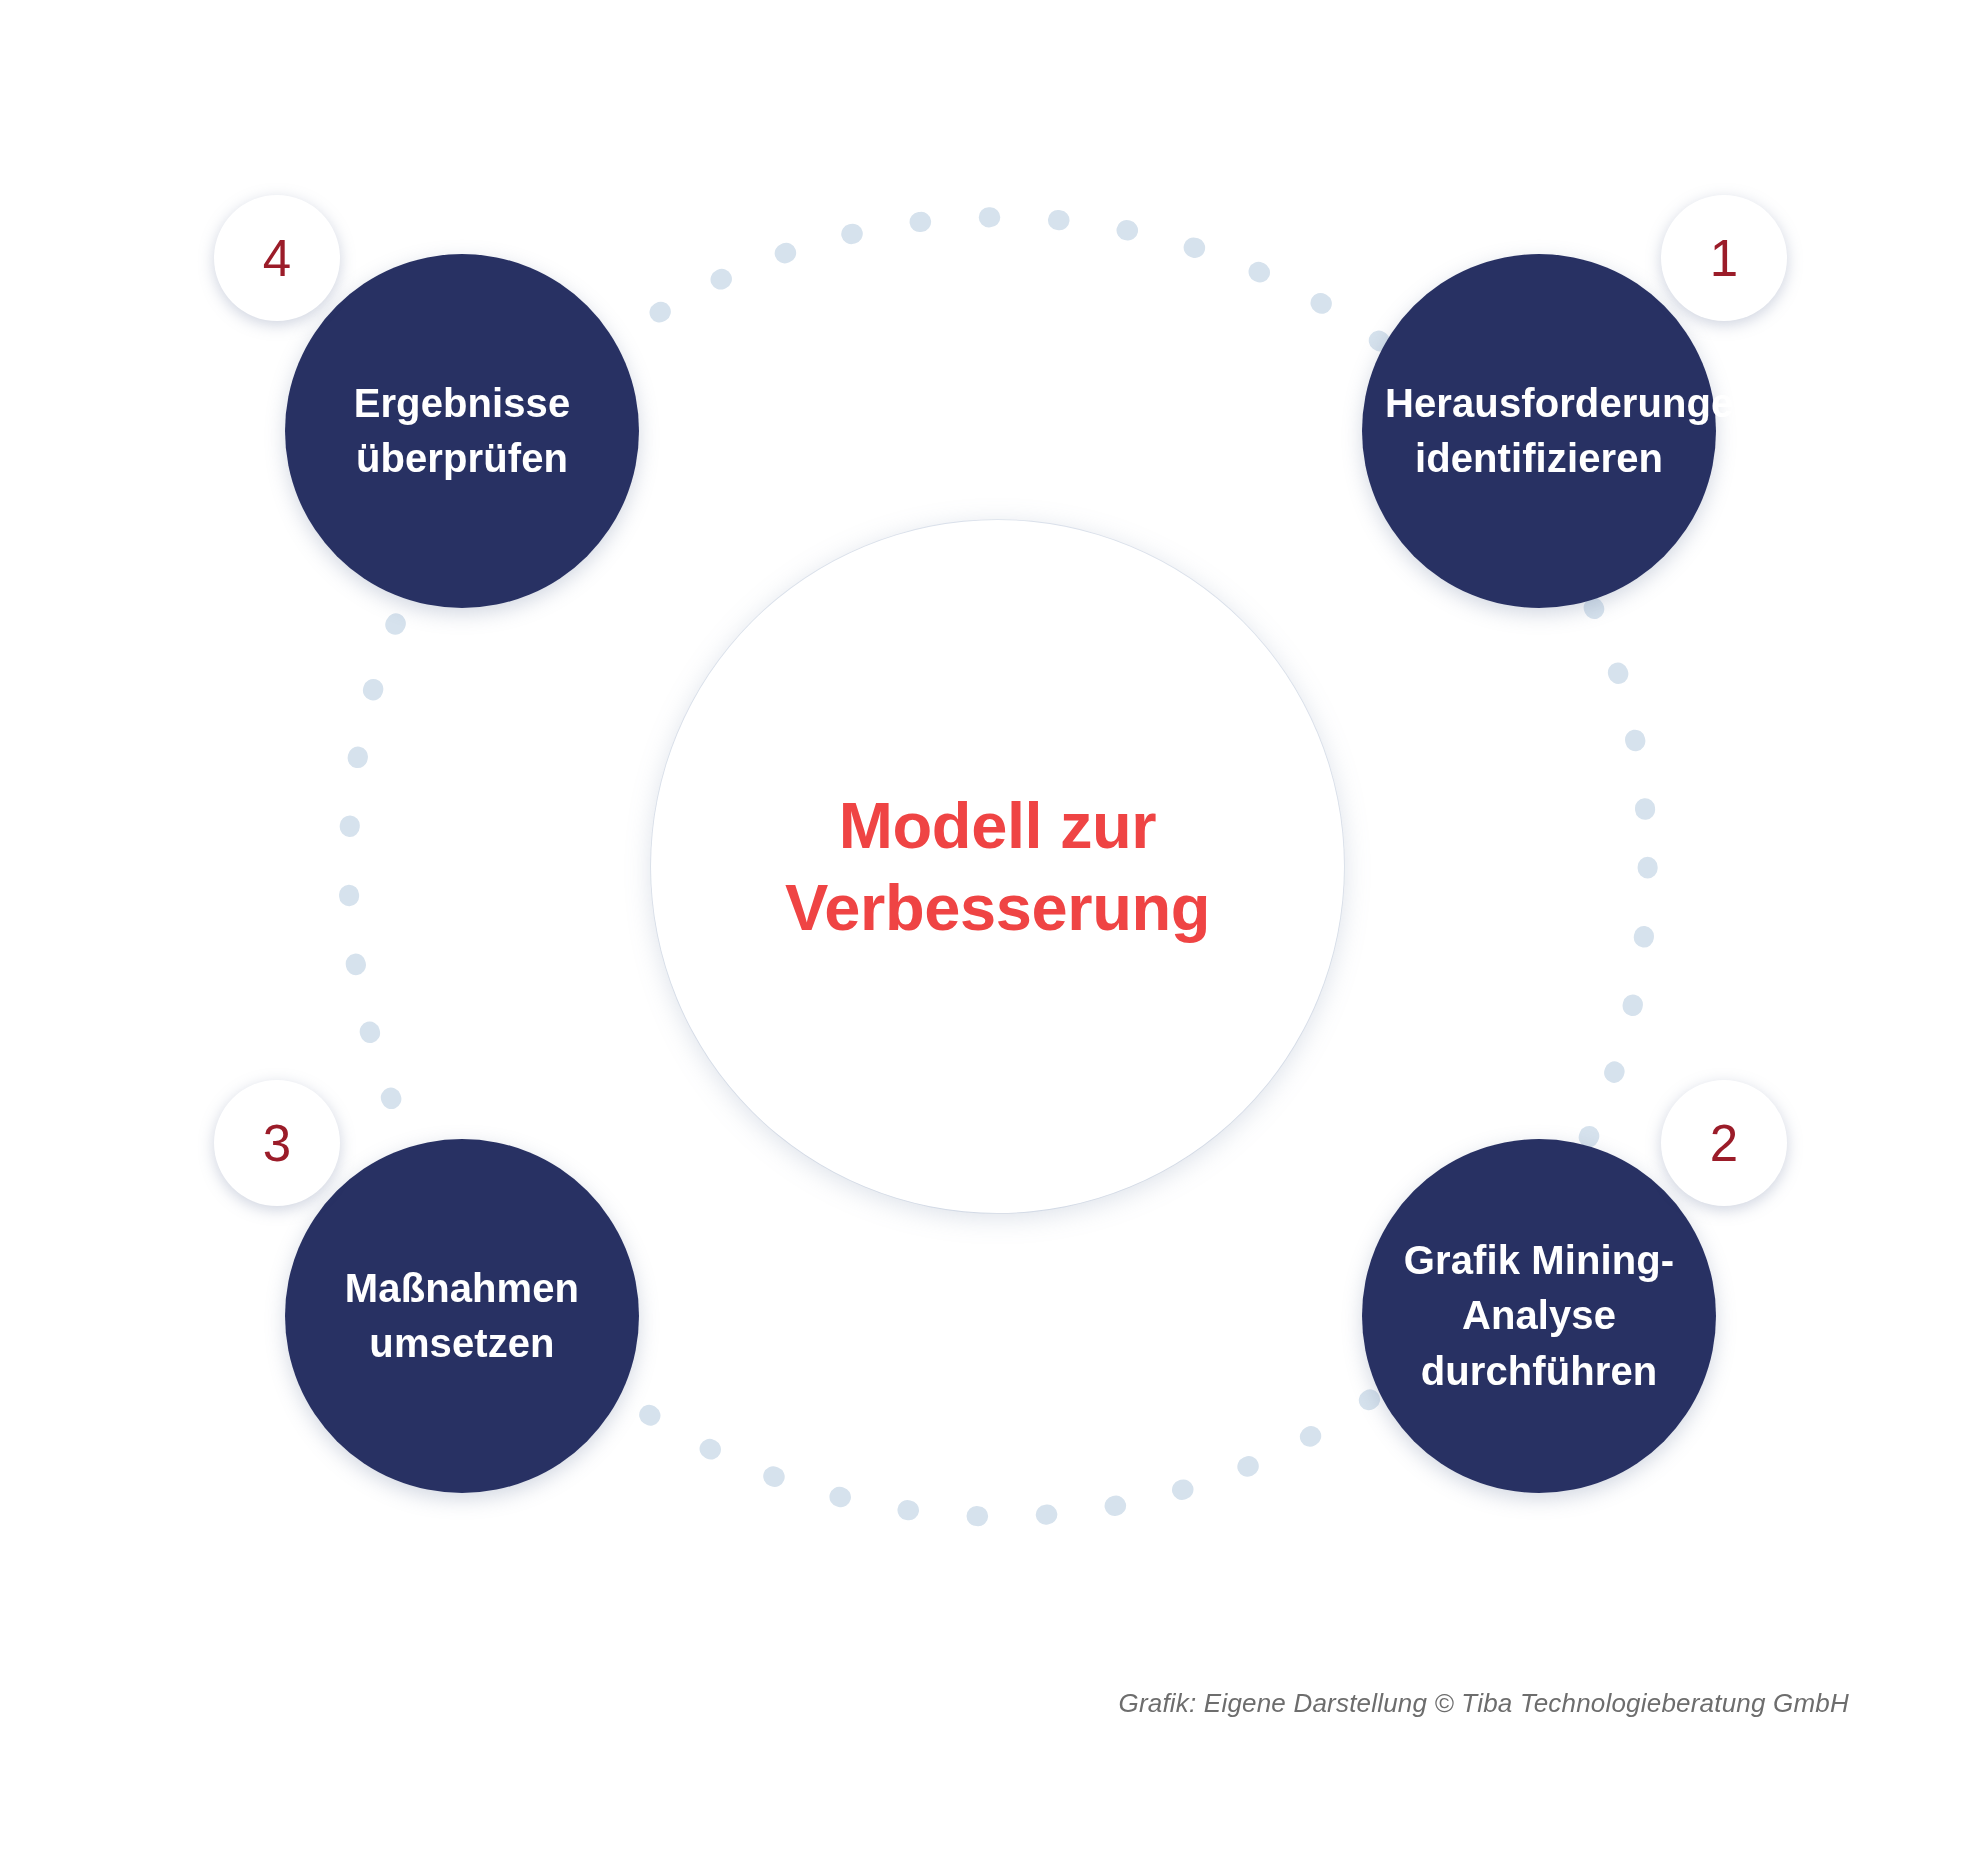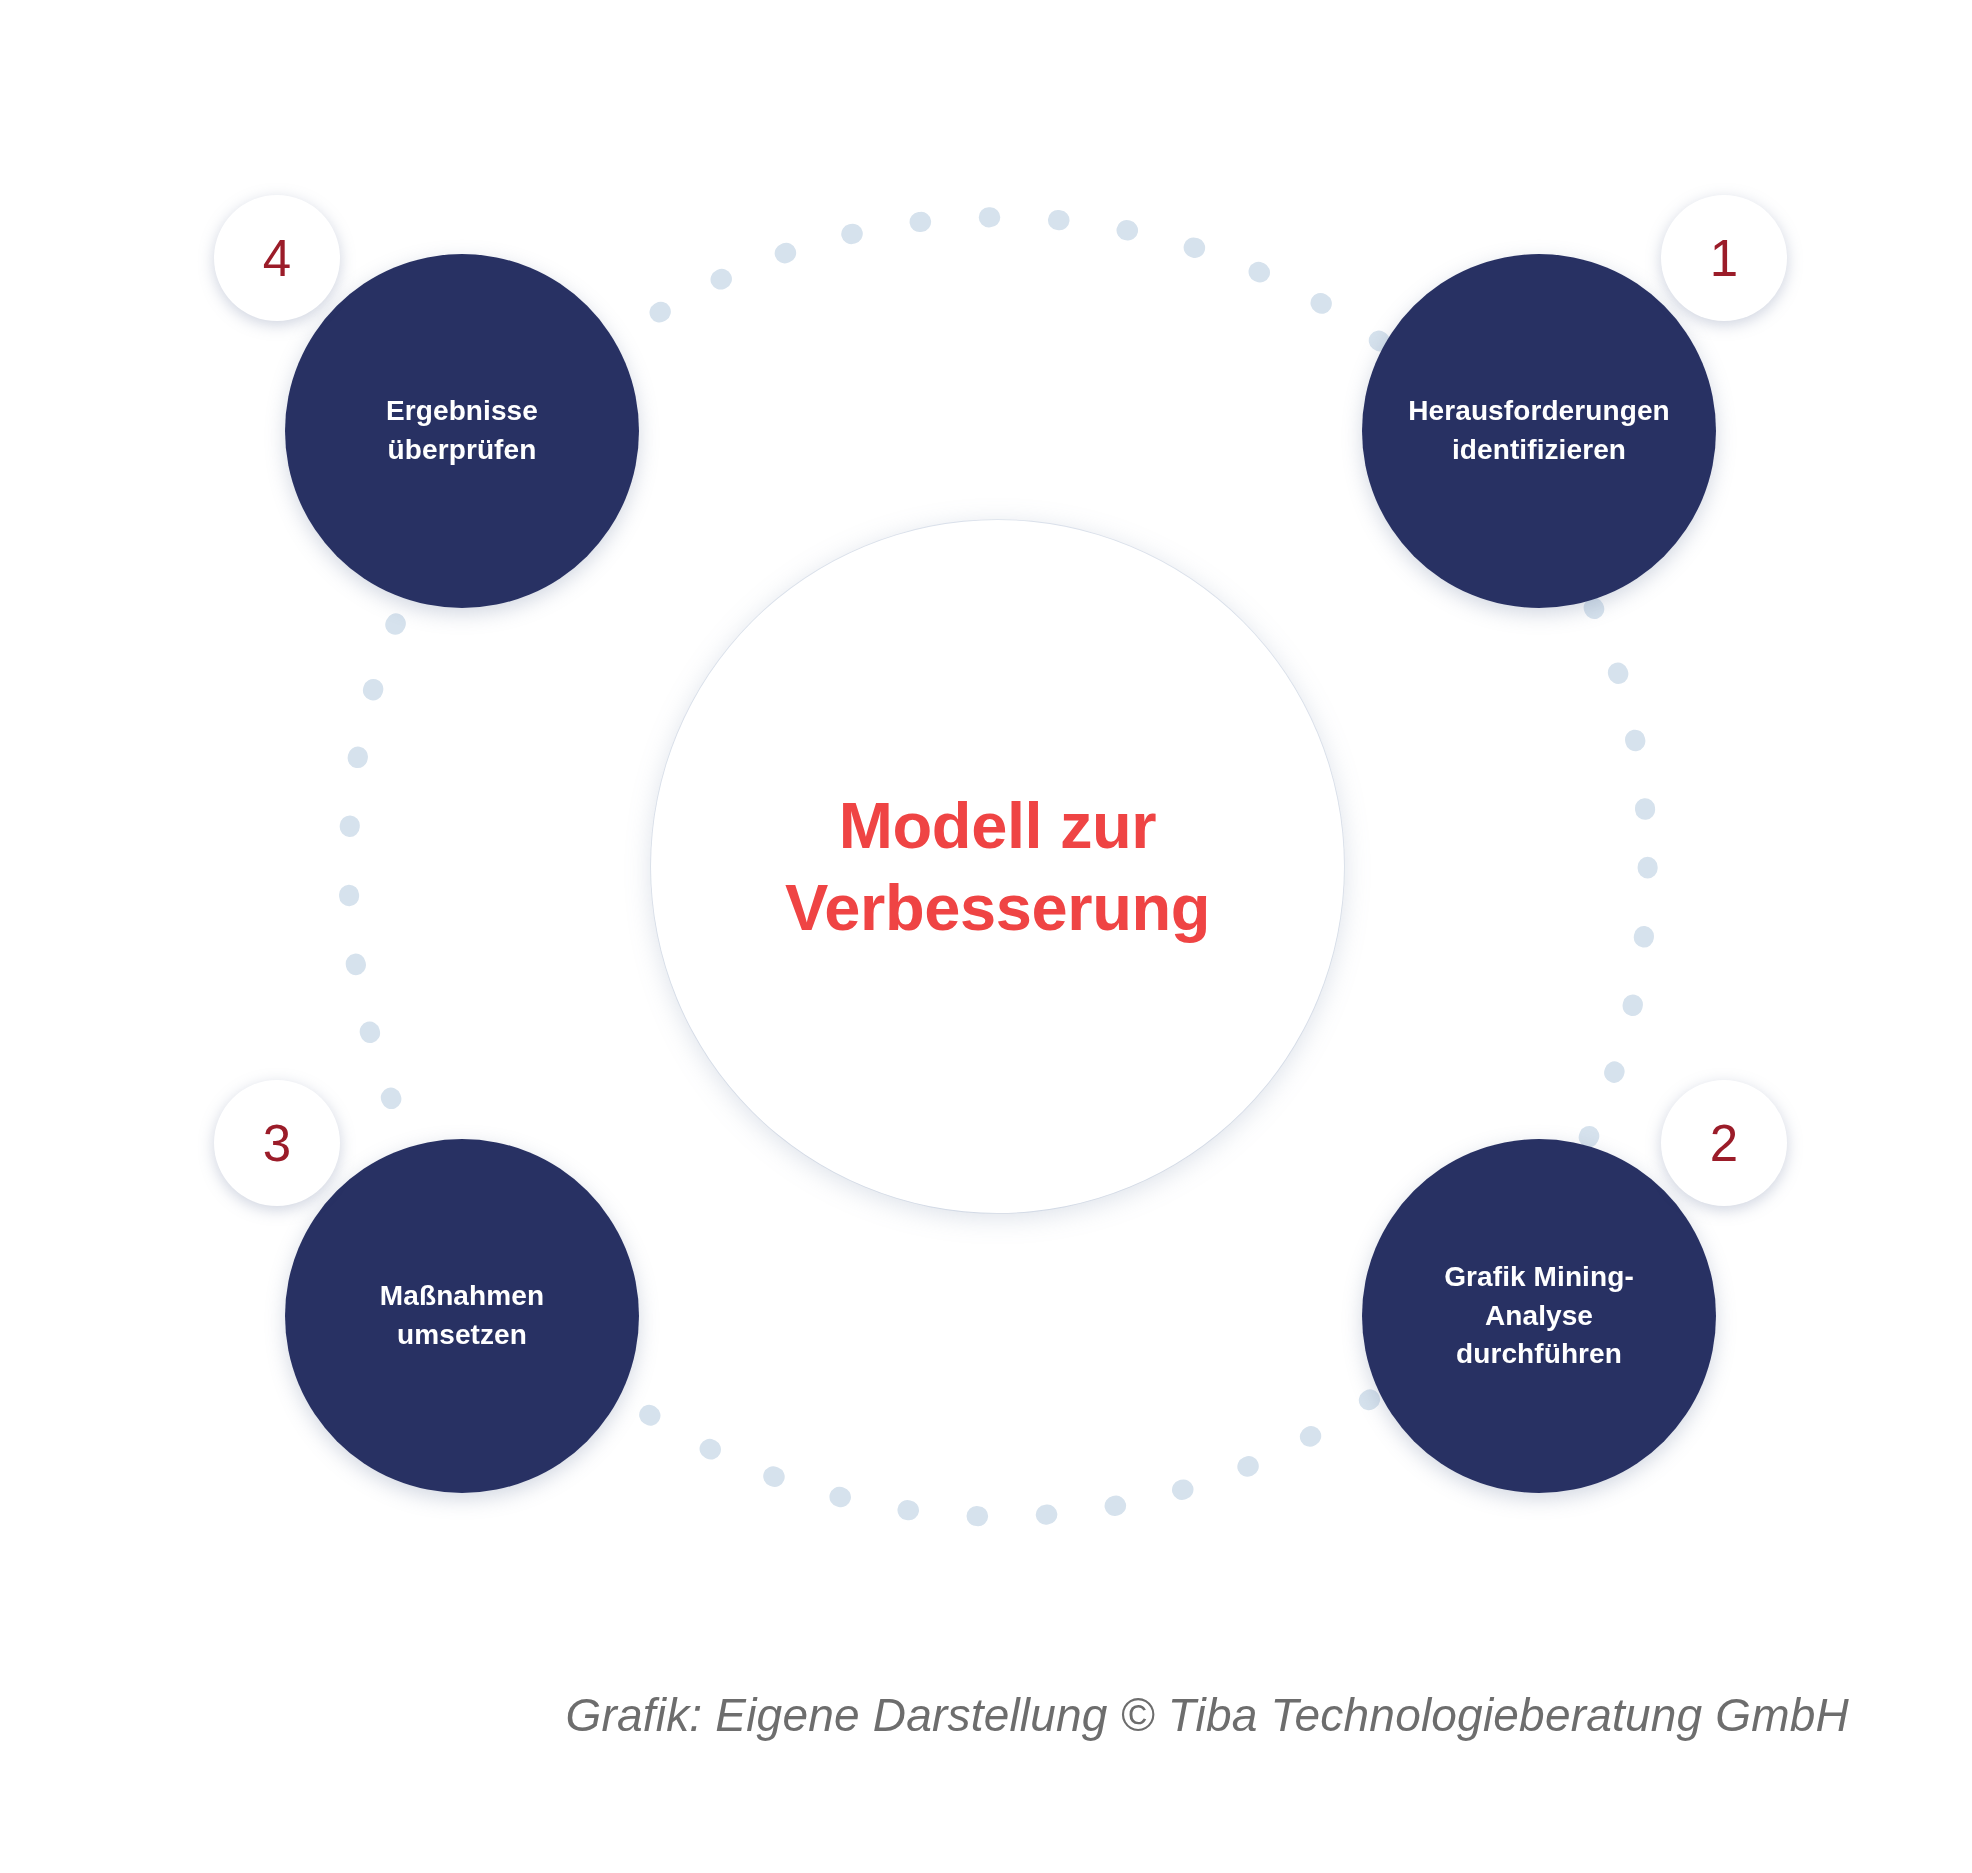--- a/index.html
+++ b/index.html
@@ -69,21 +69,21 @@
     height: 354px;
     border-radius: 50%;
     background: #283163;
     box-shadow: 0 6.2px 20px rgba(110,125,160,0.30);
     display: flex;
     align-items: center;
     justify-content: center;
   }
   .node-label {
     color: #ffffff;
-    font-size: 28px;
+    font-size: 40px;
     font-weight: bold;
     line-height: 1.38;
     text-align: center;
     width: 308px;
     letter-spacing: 0.1px;
   }
   .node-badge {
     position: absolute;
     width: 126px;
     height: 126px;
@@ -112,21 +112,21 @@
   #node-3 { left: 285px;  top: 1139px; }
   #node-4 { left: 285px;  top: 254px; }
 
   
   .caption {
     position: absolute;
     left: 0;
     top: 1688px;
     width: 1849px;
     text-align: right;
-    font-size: 46px;
+    font-size: 26px;
     font-style: italic;
     color: #6D6D6D;
     letter-spacing: 0.2px;
   }
 </style>
 </head>
 <body>
 
 <div id="stage">
 

